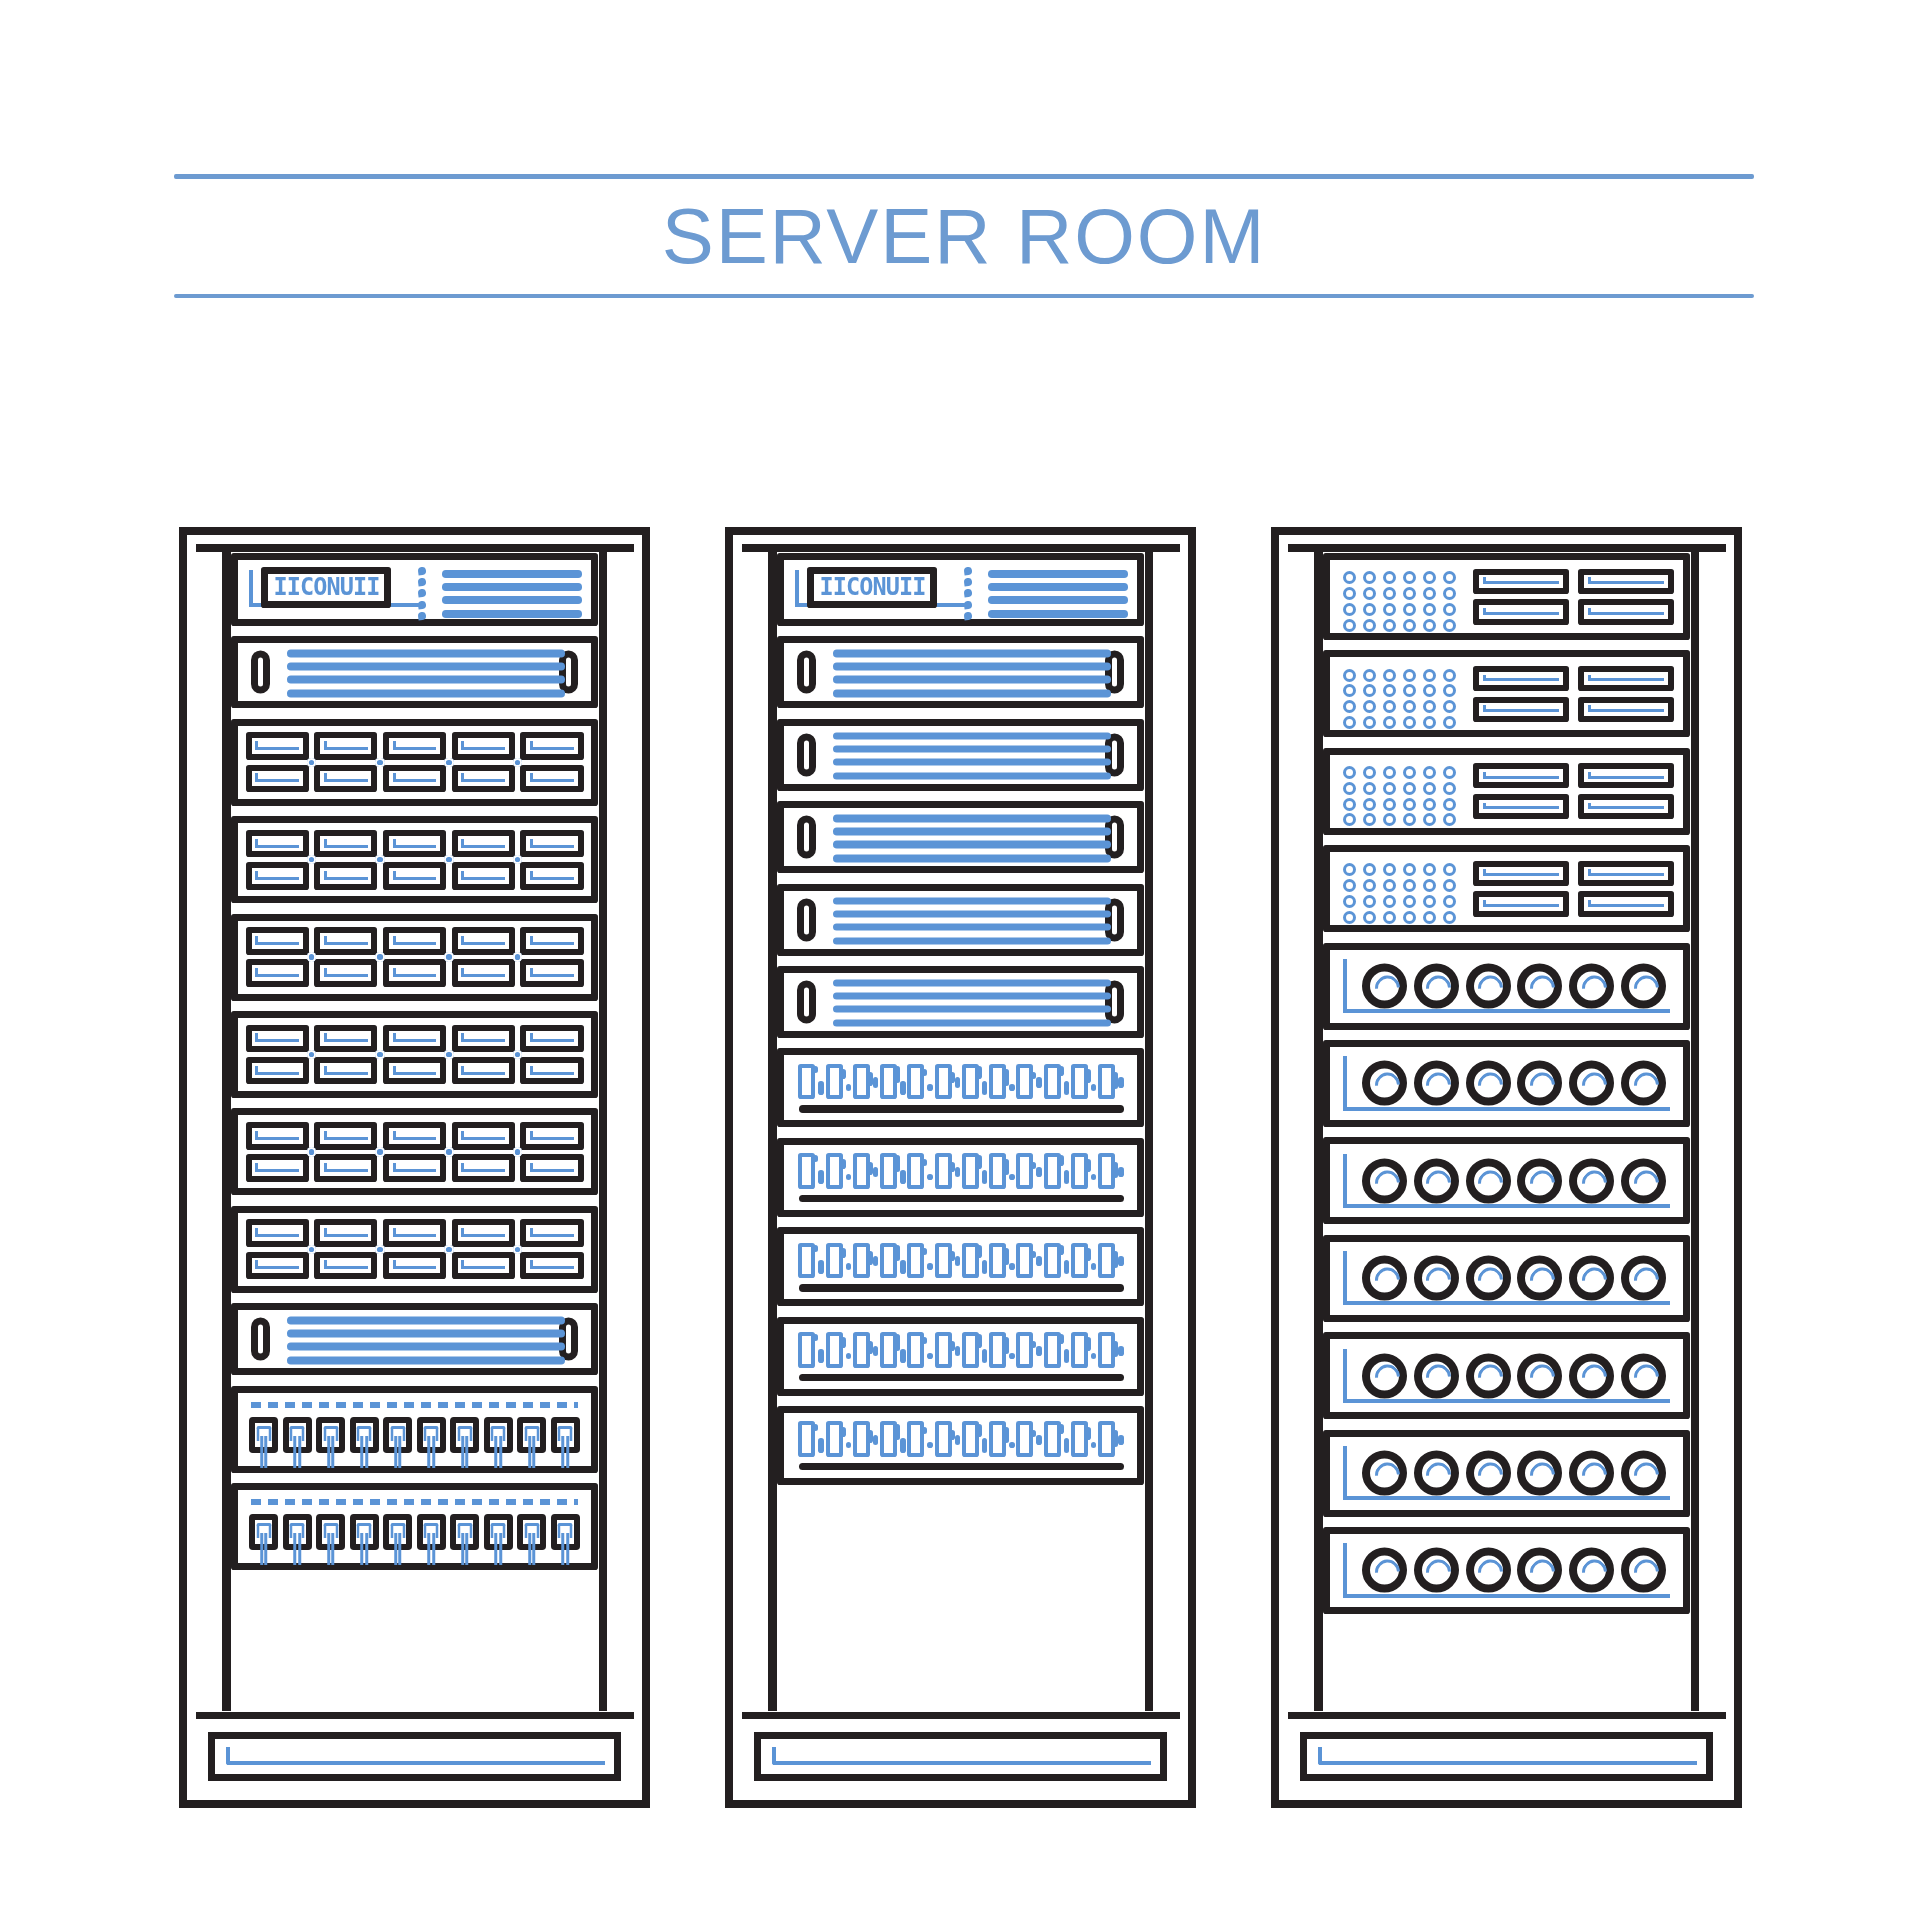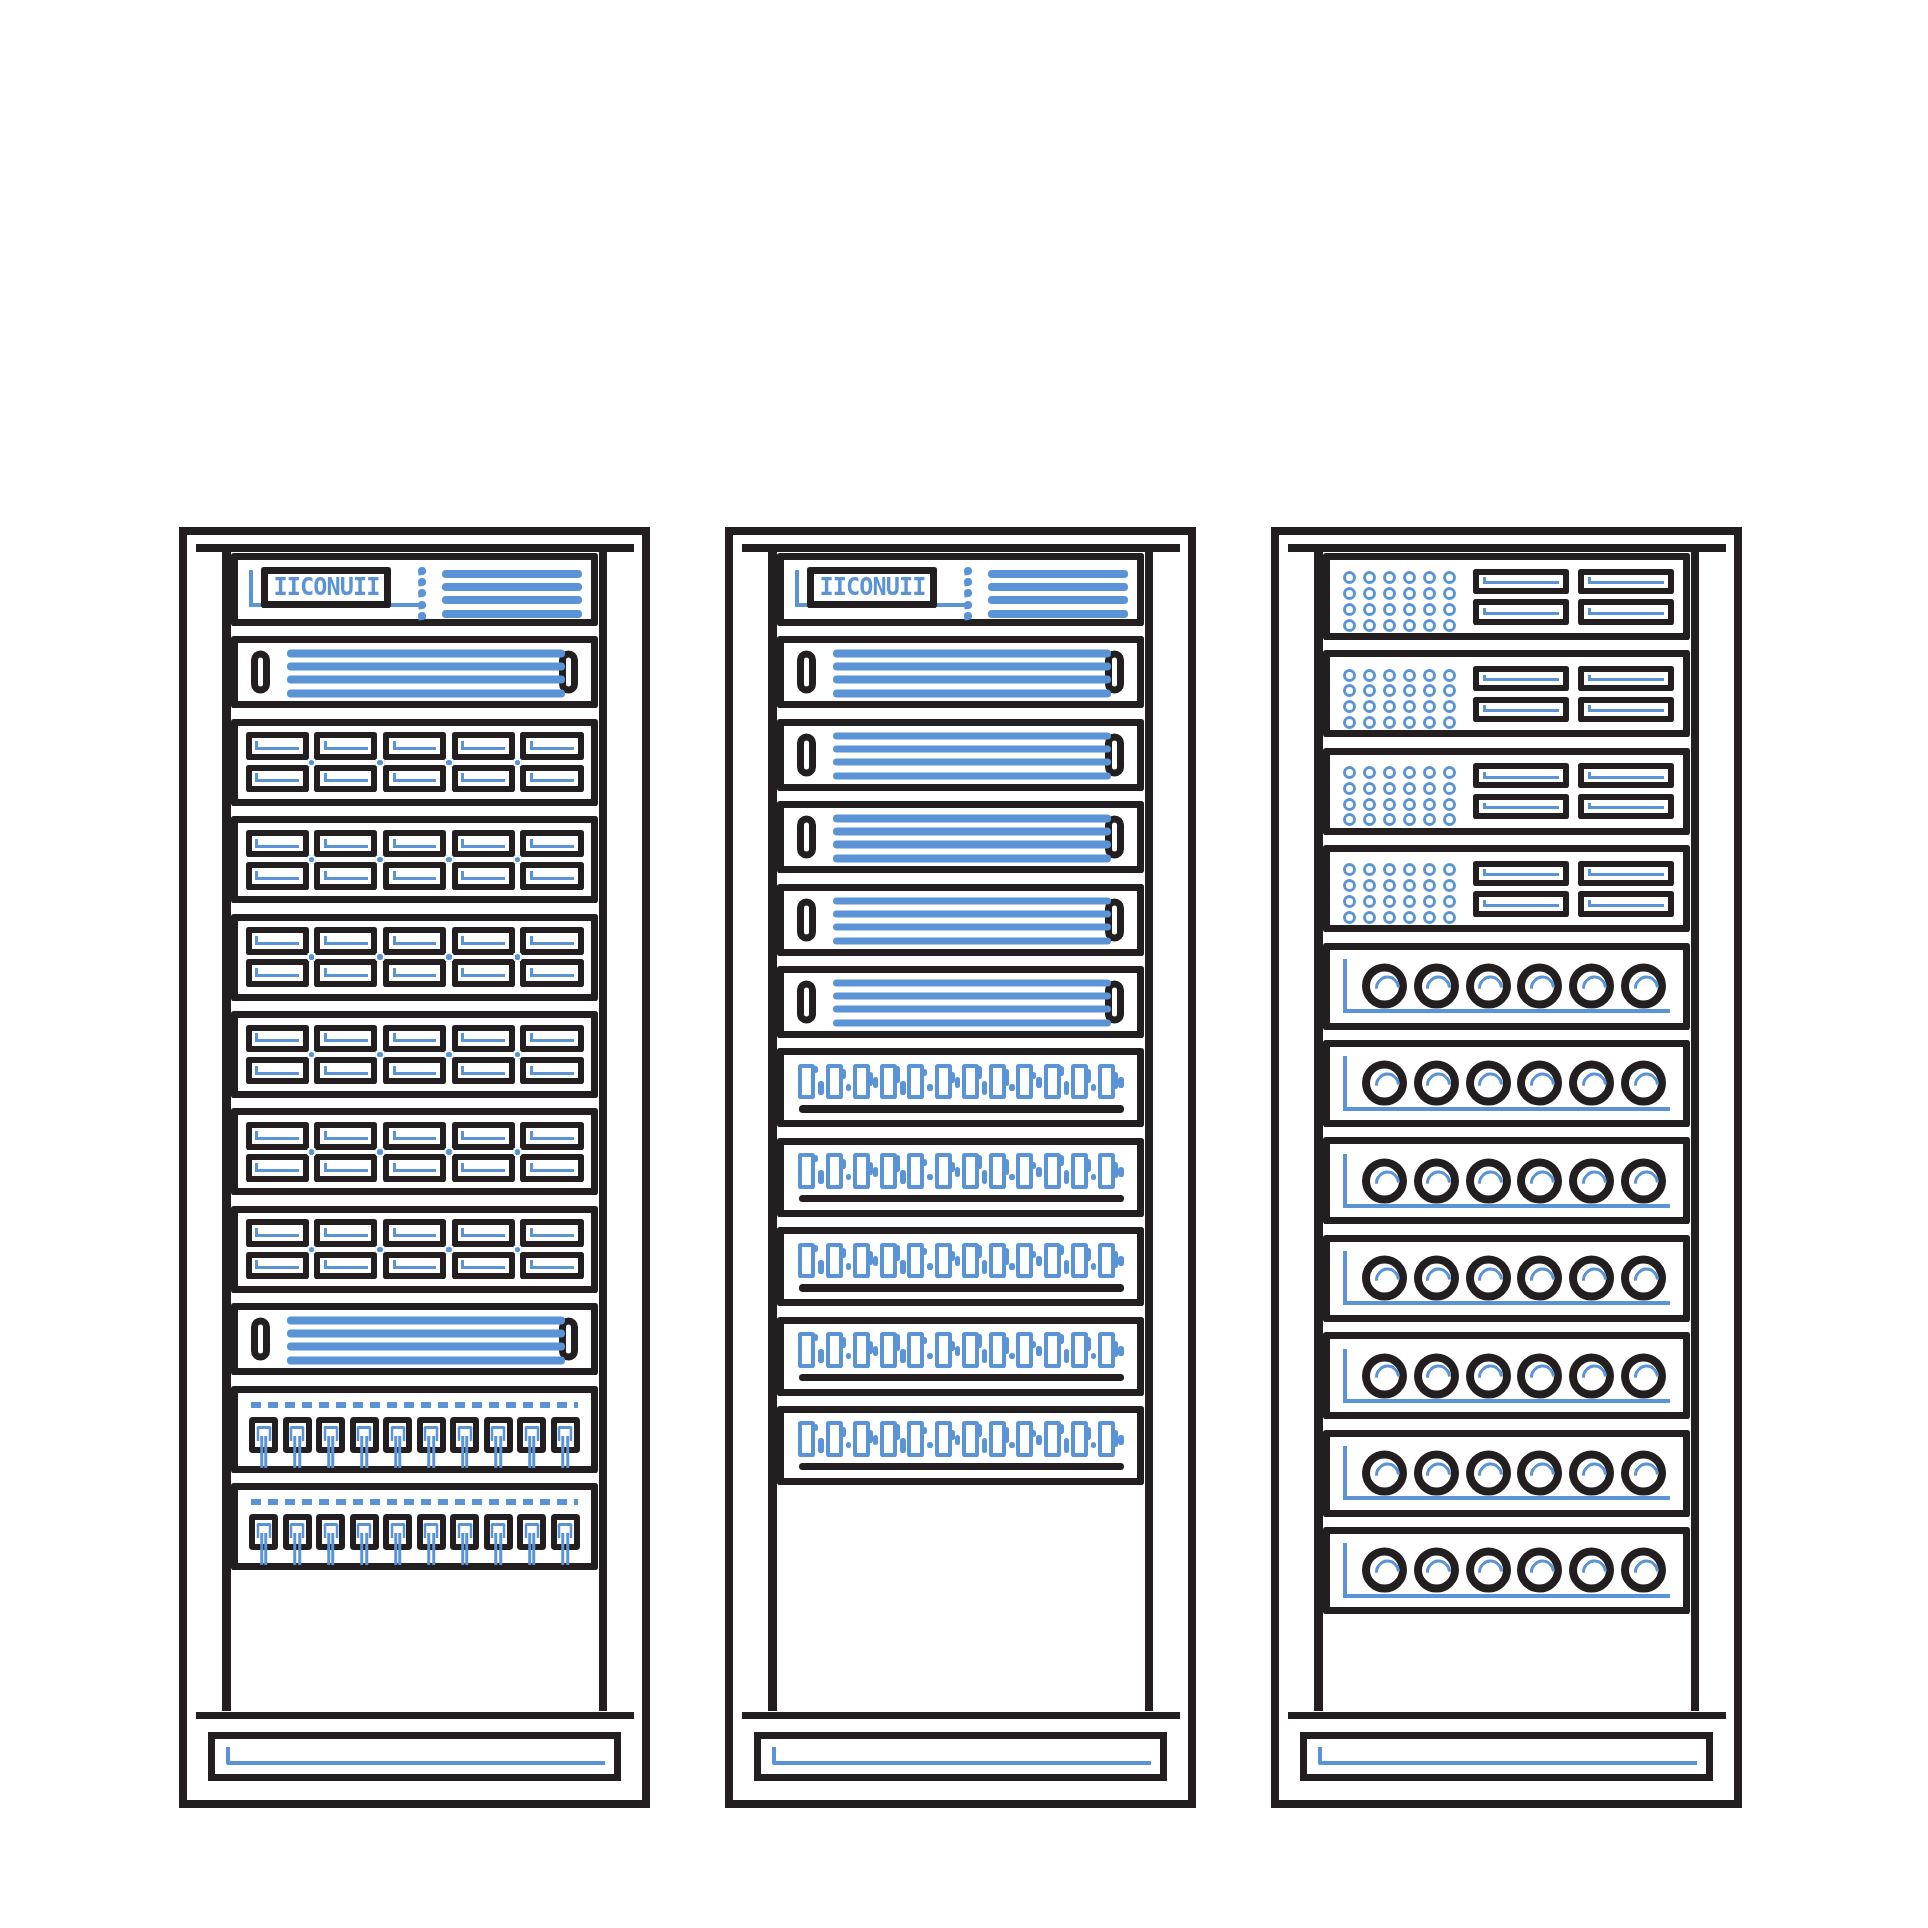--- a/index.html
+++ b/index.html
@@ -184,20 +184,25 @@
     border:3.8px solid #5b94d6;border-radius:50%;
     border-right-color:transparent;border-bottom-color:transparent;
     transform:rotate(42deg);
   }
 </style>
 </head>
 <body>
 
 <div id="stage">
 
+  <div class="hdr">
+    <div class="rule"></div>
+    <div class="hdr-title">SERVER ROOM</div>
+    <div class="rule bottom"></div>
+  </div>
 
   <div class="racks" id="racks">
       <div class="rack r1">
         <div class="rack-frame">
           <div class="rail-cap top"></div>
           <div class="rail left"></div>
           <div class="rail right"></div>
           <div class="plinth-sep"></div>
           <div class="plinth">
             <div class="plinth-l"></div>

